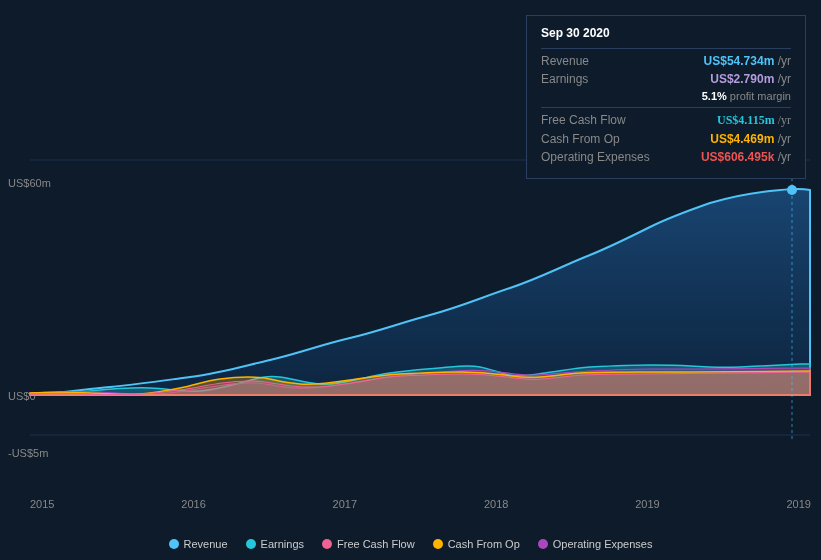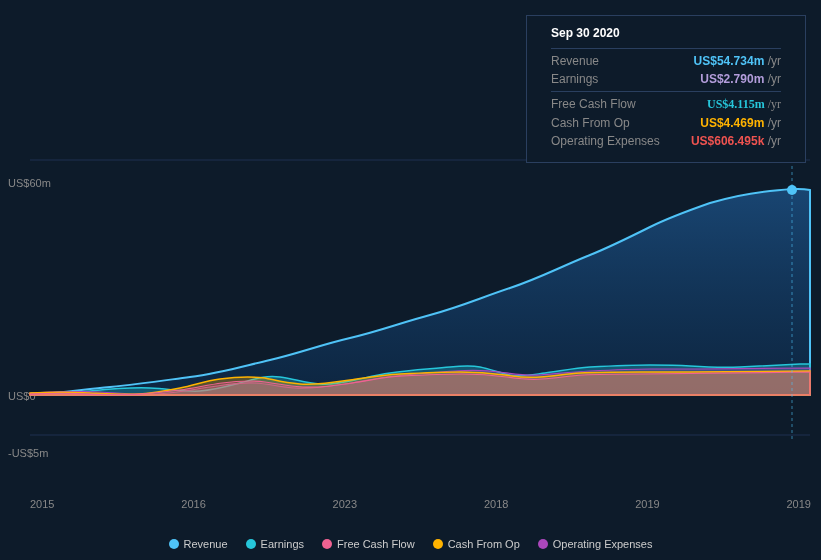--- a/index.html
+++ b/index.html
@@ -13,21 +13,21 @@
       position: relative;
     }
 
     
     .tooltip {
       position: absolute;
       top: 15px;
       right: 15px;
       background: #0d1b2a;
       border: 1px solid #2a3f5f;
-      padding: 10px 24px;
+      padding: 10px 14px;
       min-width: 280px;
       z-index: 10;
     }
     .tooltip-date {
       font-size: 12px;
       font-weight: bold;
       color: #fff;
       margin-bottom: 8px;
     }
     .tooltip-row {
@@ -121,20 +121,23 @@
 <div class="tooltip">
   <div class="tooltip-date">Sep 30 2020</div>
   <hr class="tooltip-divider">
   <div class="tooltip-row">
     <span class="tooltip-label">Revenue</span>
     <span class="tooltip-value revenue">US$54.734m <span style="color:#888;font-weight:normal">/yr</span></span>
   </div>
   <div class="tooltip-row">
     <span class="tooltip-label">Earnings</span>
     <span class="tooltip-value earnings">US$2.790m <span style="color:#888;font-weight:normal">/yr</span></span>
+  </div>
+  <div class="tooltip-subrow">
+    <span class="bold">5.1%</span><span class="dim"> profit margin</span>
   </div>
   <hr class="tooltip-divider">
   <div class="tooltip-row">
     <span class="tooltip-label">Free Cash Flow</span>
     <span class="tooltip-value fcf">US$4.115m <span style="color:#888;font-weight:normal">/yr</span></span>
   </div>
   <div class="tooltip-row">
     <span class="tooltip-label">Cash From Op</span>
     <span class="tooltip-value cfo">US$4.469m <span style="color:#888;font-weight:normal">/yr</span></span>
   </div>
@@ -251,21 +254,21 @@
 
     <line x1="792" y1="5" x2="792" y2="285" stroke="#4fc3f7" stroke-width="1" stroke-dasharray="3,3" opacity="0.6"></line>
 
     <circle cx="792" cy="35" r="5" fill="#4fc3f7"></circle>
   </svg>
 </div>
 
 <div style="position:absolute; bottom:50px; left:30px; right:10px; display:flex; justify-content:space-between;gap:22px;">
   <span class="x-label">2015</span>
   <span class="x-label">2016</span>
-  <span class="x-label">2023</span>
+  <span class="x-label">2017</span>
   <span class="x-label">2018</span>
   <span class="x-label">2019</span>
   <span class="x-label">2019</span>
 </div>
 
 <div class="legend">
   <div class="legend-item">
     <div class="legend-dot" style="background:#4fc3f7;"></div>
     <span>Revenue</span>
   </div>

